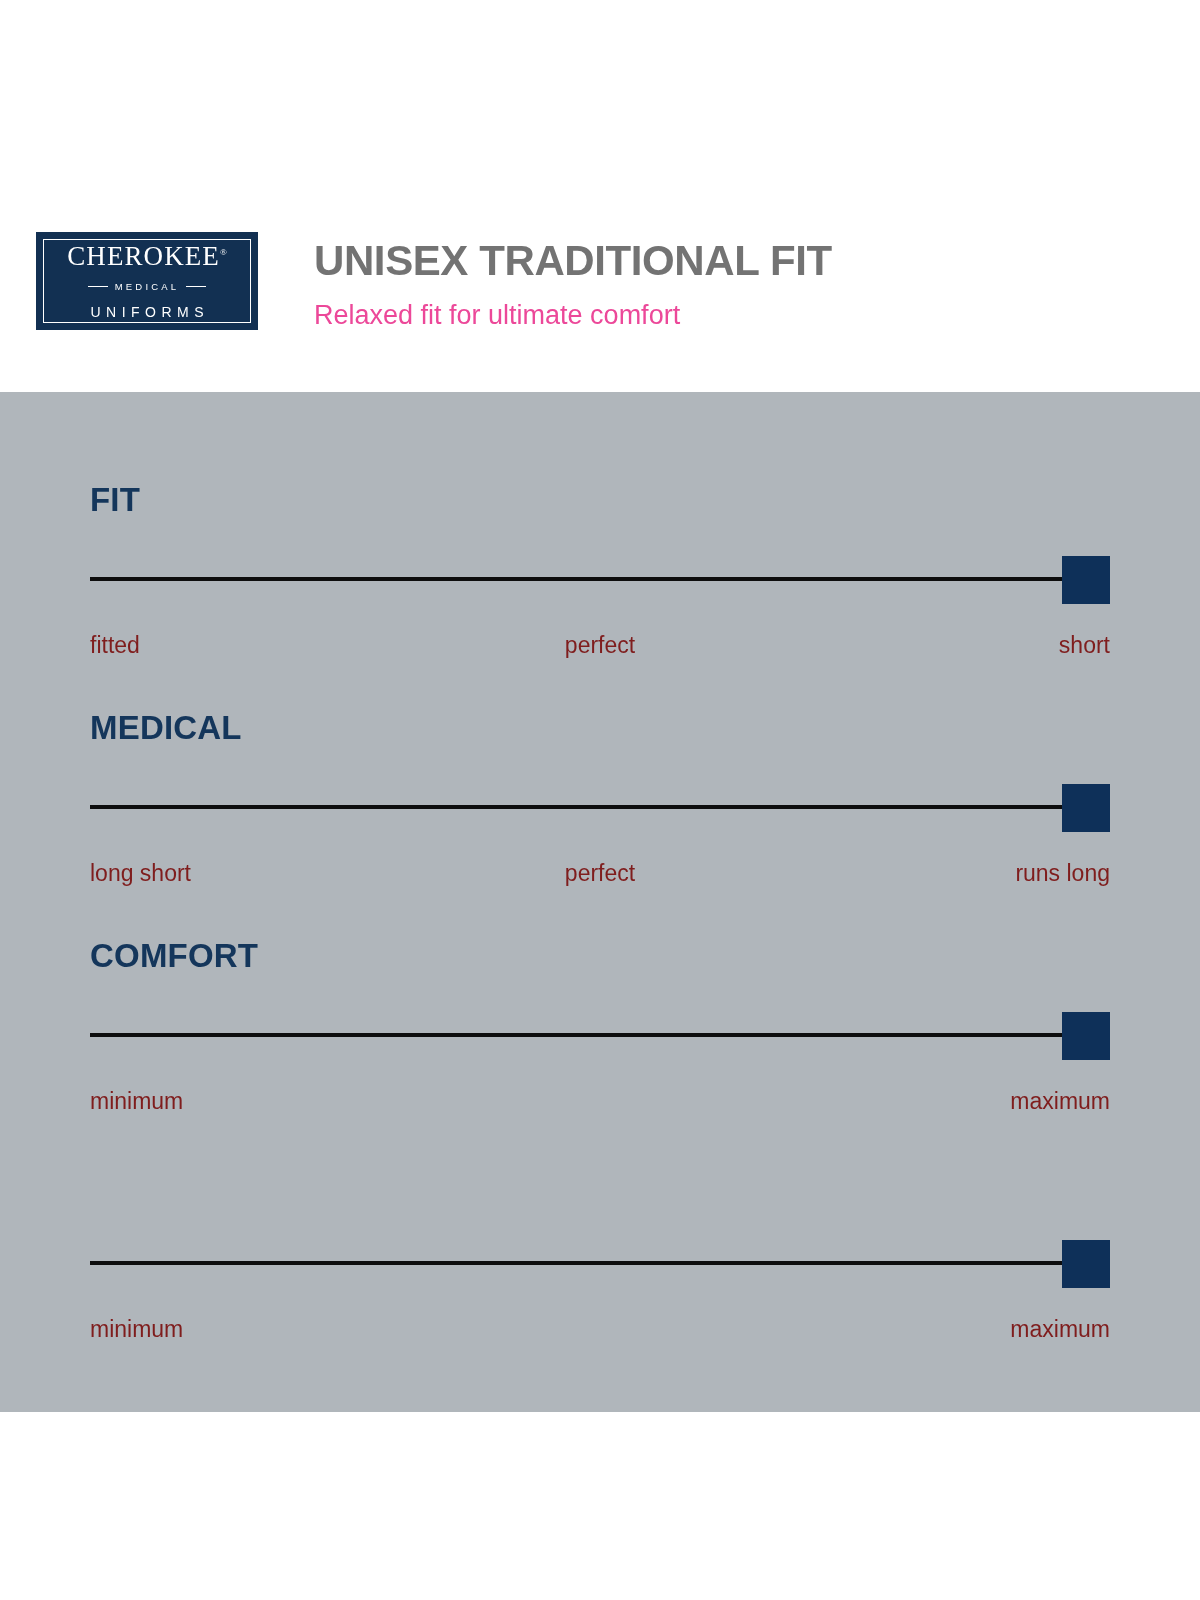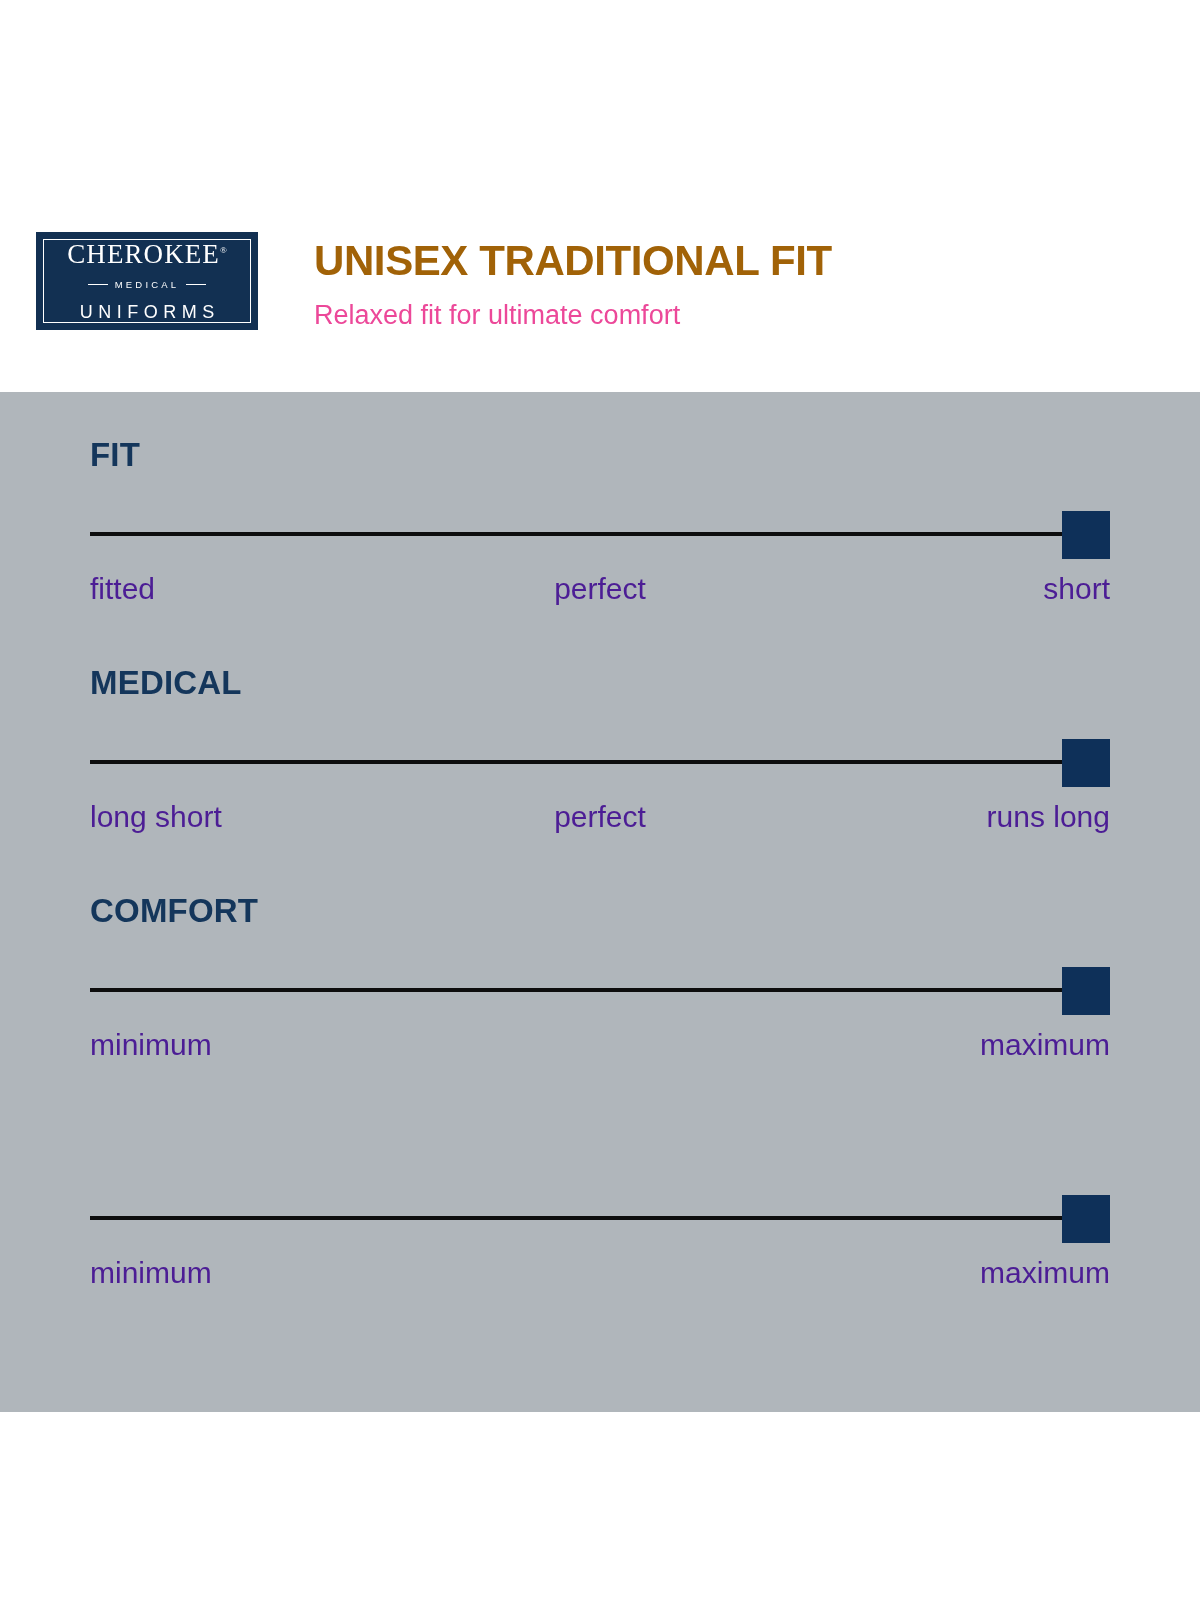--- a/index.html
+++ b/index.html
@@ -83,39 +83,39 @@
   }
   .rule {
     display: block;
     width: 20px;
     height: 1.5px;
     background: #ffffff;
   }
   .brand-uniforms {
     font-family: "Liberation Sans", sans-serif;
     color: #ffffff;
-    font-size: 18px;
+    font-size: 14px;
     letter-spacing: 5.5px;
     line-height: 1;
     margin-top: 14px;
     text-indent: 5.5px;
     white-space: nowrap;
   }
 
   .title-block {
     position: absolute;
     left: 314px;
     top: 240px;
   }
   .page-title {
     font-family: "Liberation Sans", sans-serif;
     font-weight: bold;
     font-size: 42px;
     letter-spacing: -0.4px;
-    color: #a16207;
+    color: #737373;
     line-height: 1;
     margin: 0;
     white-space: nowrap;
   }
   .page-subtitle {
     font-family: "Liberation Sans", sans-serif;
     font-weight: normal;
     font-size: 27px;
     color: #ec4899;
     line-height: 1;
@@ -137,20 +137,21 @@
   .meters {
     position: absolute;
     left: 90px;
     top: 0;
     width: 1020px;
   }
 
   .meter {
     position: relative;
     height: 228px;
+    margin-top: 45px;
   }
 
   .meter-title {
     position: absolute;
     left: 0;
     top: 0;
     font-family: "Liberation Sans", sans-serif;
     font-weight: bold;
     font-size: 33px;
     letter-spacing: 0.2px;
@@ -185,24 +186,24 @@
 
   .meter-labels {
     position: absolute;
     left: 0;
     top: 133px;
     width: 1020px;
     height: 34px;
   }
   .meter-label {
     position: absolute;
-    top: 0;
-    font-family: "Liberation Sans", sans-serif;
-    font-size: 30px;
-    color: #4c1d95;
+    top: 16px;
+    font-family: "Liberation Sans", sans-serif;
+    font-size: 23px;
+    color: #7f1d1d;
     line-height: 1.2;
     white-space: nowrap;
   }
   .meter-label.start { left: 0; }
   .meter-label.mid   { left: 50%; transform: translateX(-50%); }
   .meter-label.end   { right: 0; }
 </style>
 </head>
 <body>
 

